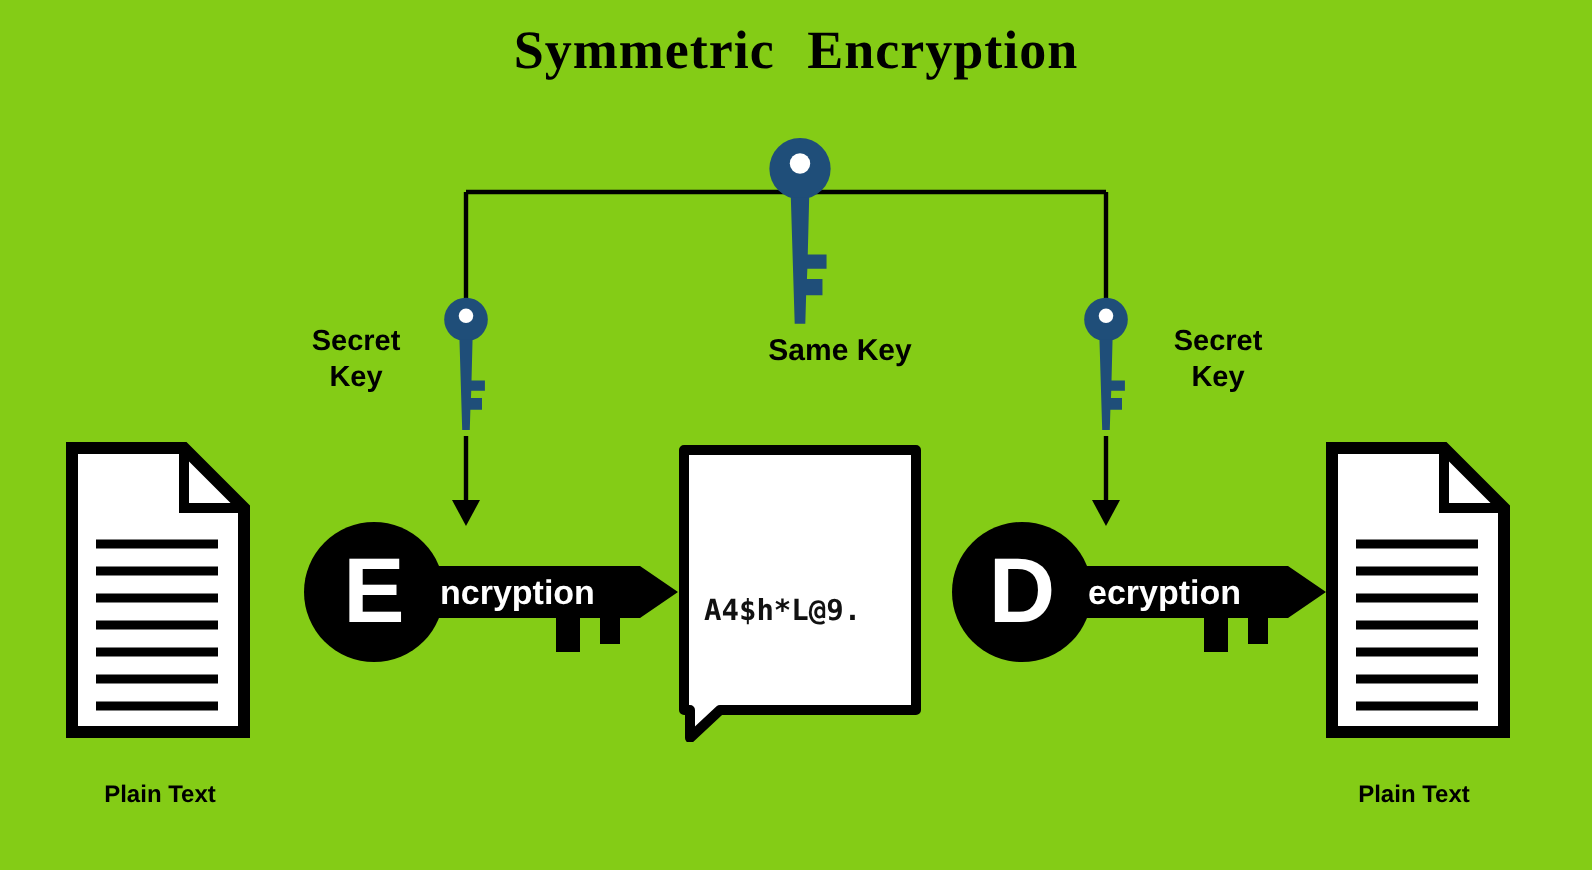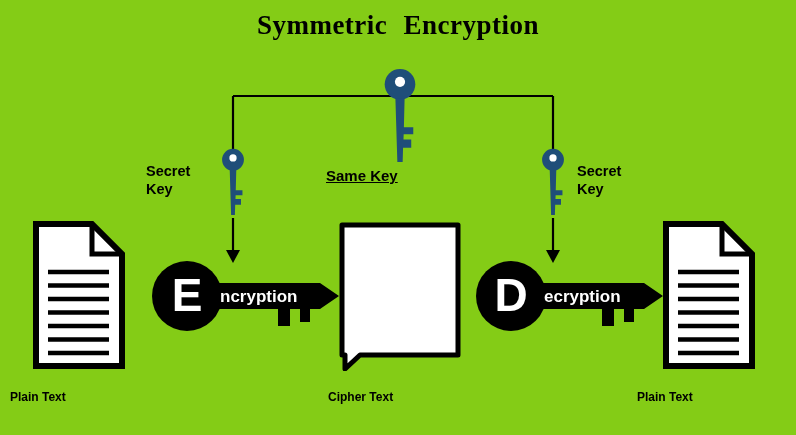--- a/index.html
+++ b/index.html
@@ -8,22 +8,22 @@
     font-family:"Liberation Sans",sans-serif;overflow:hidden;color:#000;
   }
   .title{
     position:absolute;left:0;right:0;top:10px;margin:0;text-align:center;
     font-family:"Liberation Serif",serif;font-weight:bold;font-size:27px;
     letter-spacing:.5px;word-spacing:9px;color:#000;z-index:3;
   }
   .connectors{position:absolute;left:0;top:0;z-index:1;}
   .abs{position:absolute;z-index:2;}
   .key-fill{fill:var(--key-blue,#1f4e79);}
-  .label{position:absolute;z-index:3;color:#000;font-weight:bold;}
-  .same-key{left:326px;top:167px;width:122px;font-size:15px;text-decoration:underline;}
+  .label{position:absolute;z-index:3;color:#000;font-weight:bold;text-align:center;}
+  .same-key{left:359px;top:167px;width:122px;font-size:15px;}
   .secret{font-size:14.5px;line-height:18px;}
   .secret-left{left:146px;top:162px;width:64px;}
   .secret-right{left:577px;top:162px;width:64px;}
   .bottom-label{top:390px;font-size:12px;width:140px;}
   .bl-left{left:10px;}
   .bl-center{left:328px;}
   .bl-right{left:637px;}
   .cipher-text{
     position:absolute;left:352px;top:234px;z-index:3;
     font-family:"DejaVu Sans Mono",monospace;font-weight:bold;font-size:14.5px;
@@ -109,20 +109,21 @@
       <text class="shape-text" x="70" y="46" font-size="17">ncryption</text>
     </svg>
   </div>
 
   <div class="abs" style="left:338px;top:221px;">
     <svg width="124" height="150" viewBox="0 0 124 150">
       <path d="M4,4 L120,4 L120,134 L22,134 L7,148 L7,134 L4,134 Z" fill="#fff" stroke="#000" stroke-width="5" stroke-linejoin="round"></path>
     </svg>
   </div>
   <div class="cipher-text">
+    <div>A4$h*L@9.</div>
     
     
   </div>
 
   <div class="abs" style="left:474px;top:256px;">
     <svg width="192" height="80" viewBox="0 0 192 80">
       <polygon points="68,27 170,27 189,40 170,53 160,53 160,66 150,66 150,53 140,53 140,70 128,70 128,53 68,53" fill="#000"></polygon>
       <circle cx="37" cy="40" r="35" fill="#000"></circle>
       <text class="shape-text" x="37" y="55" font-size="46" text-anchor="middle">D</text>
       <text class="shape-text" x="70" y="46" font-size="17">ecryption</text>
@@ -139,16 +140,15 @@
         <line x1="20" y1="79" x2="81" y2="79"></line>
         <line x1="20" y1="92.5" x2="81" y2="92.5"></line>
         <line x1="20" y1="106" x2="81" y2="106"></line>
         <line x1="20" y1="119.5" x2="81" y2="119.5"></line>
         <line x1="20" y1="133" x2="81" y2="133"></line>
       </g>
     </svg>
   </div>
 
   <div class="label bottom-label bl-left">Plain Text</div>
-  <div class="label bottom-label bl-center">Cipher Text</div>
   <div class="label bottom-label bl-right">Plain Text</div>
 
 </div>
 
 </body></html>

